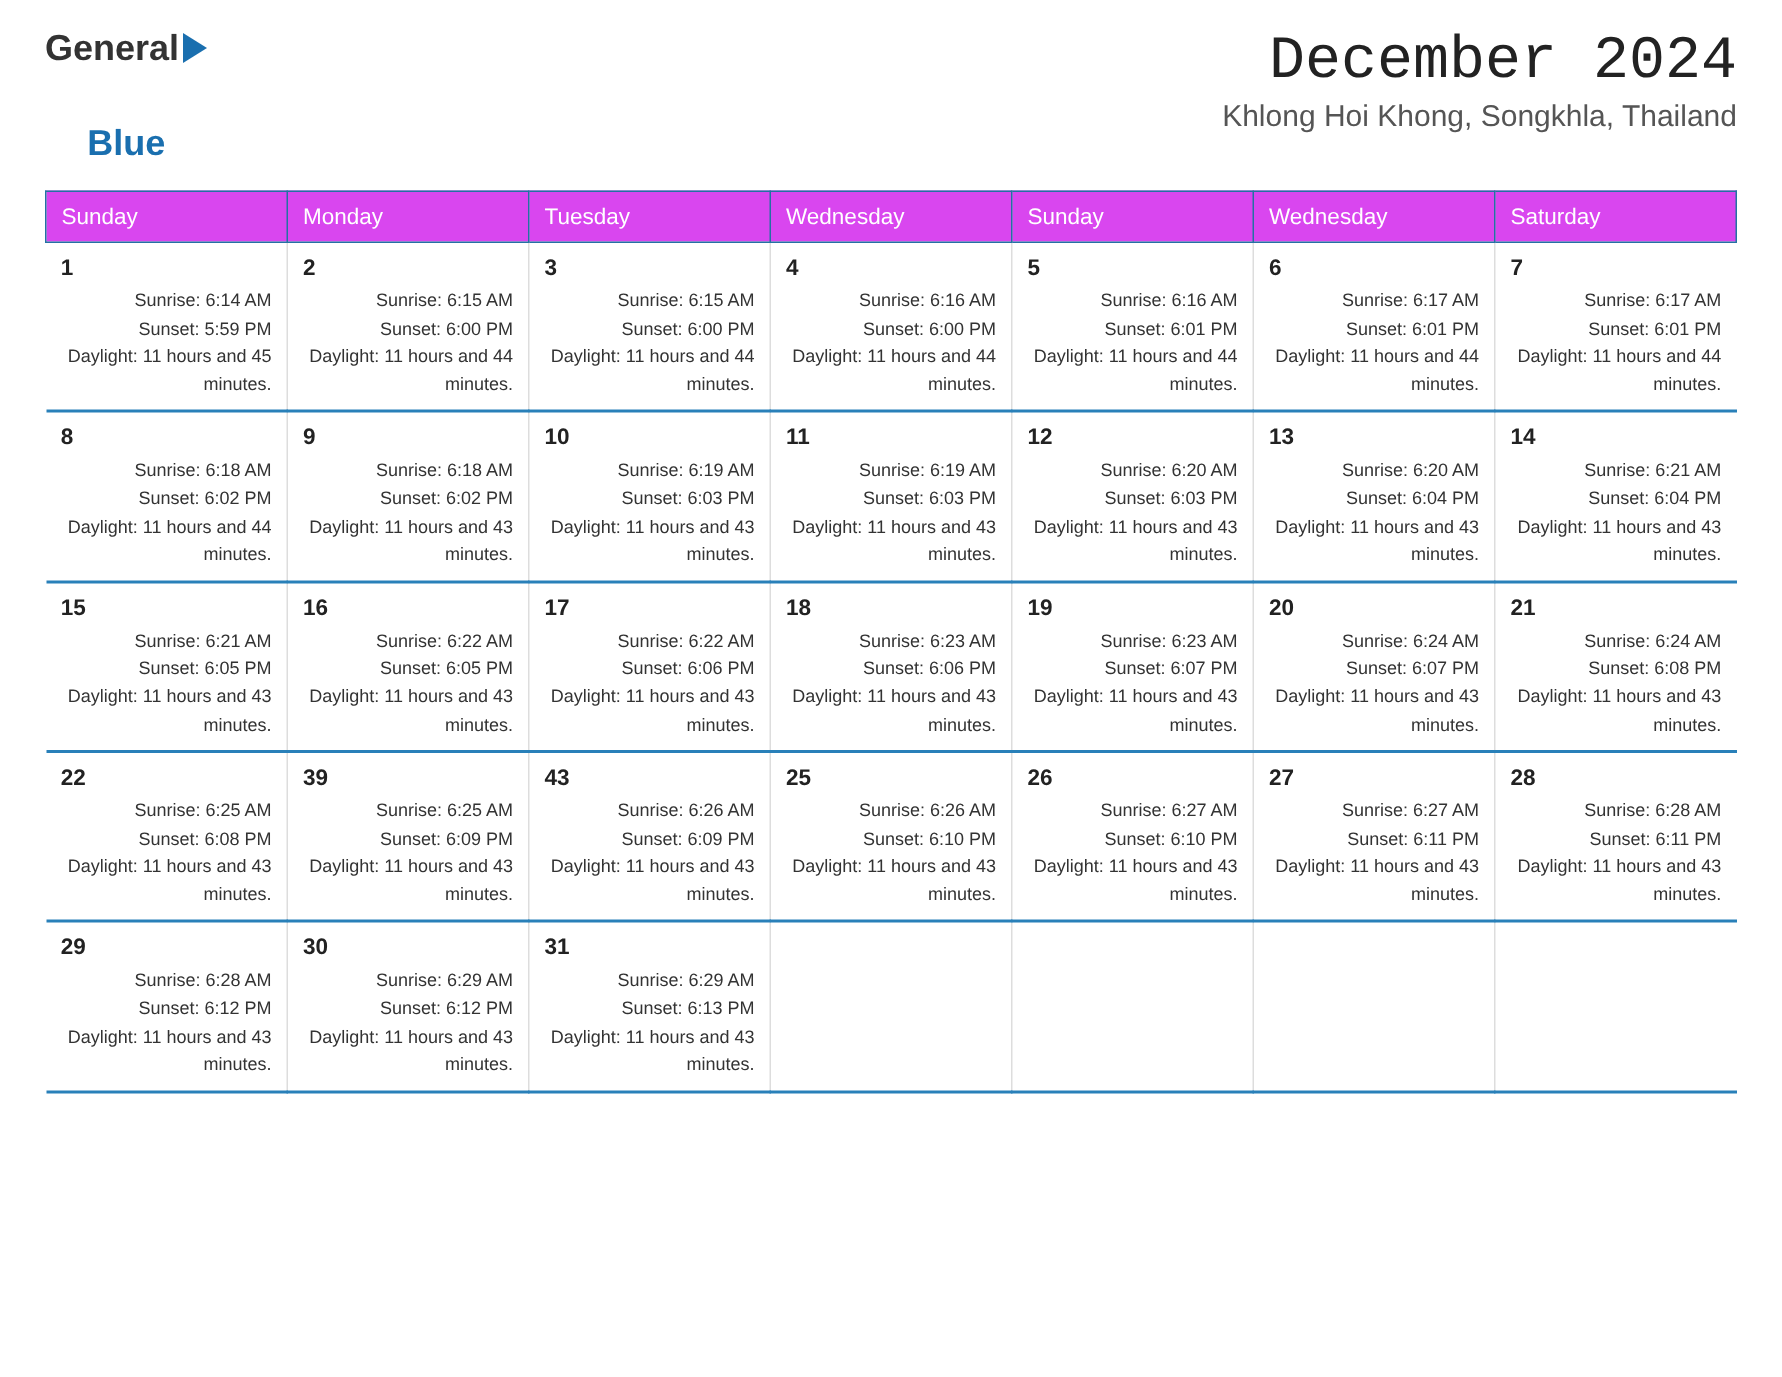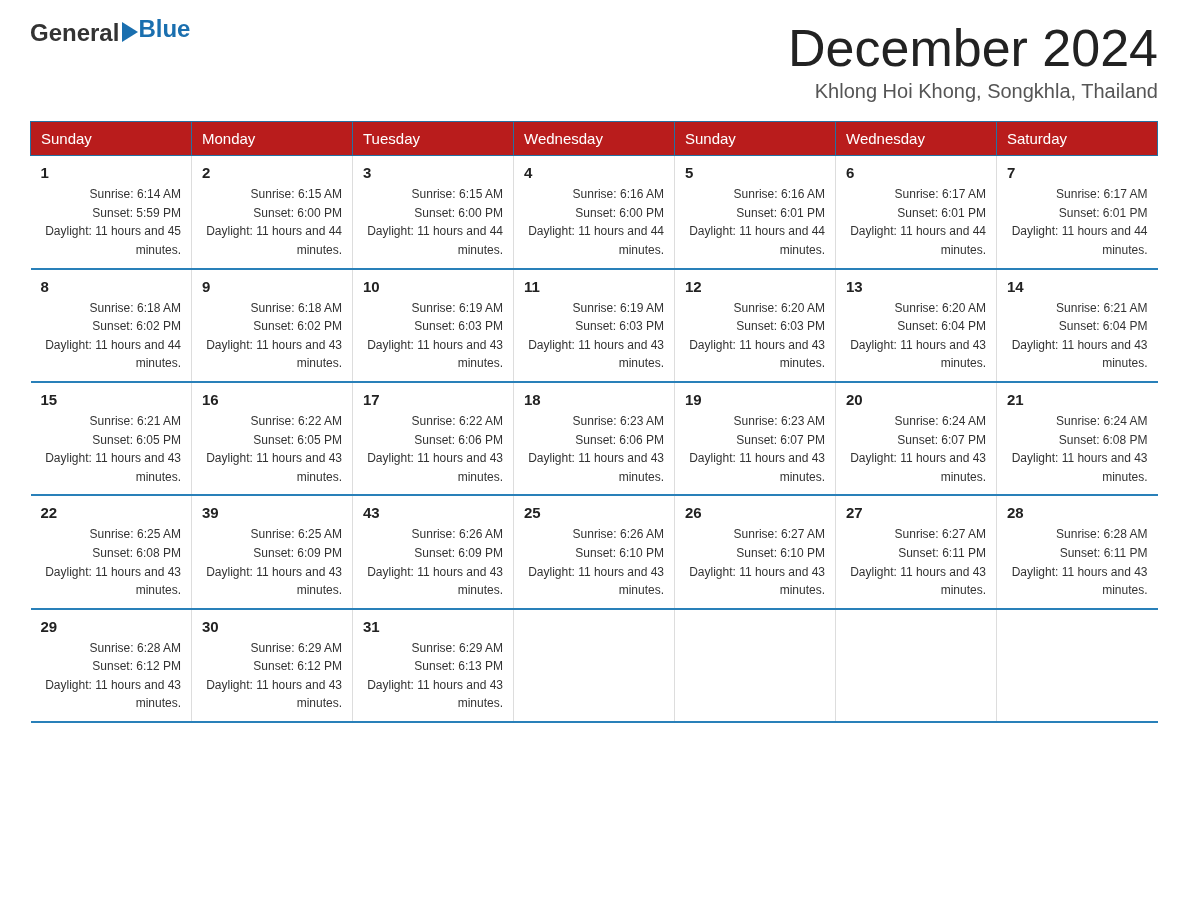--- a/index.html
+++ b/index.html
@@ -13,37 +13,38 @@
     .header {
       display: flex;
       justify-content: space-between;
       align-items: flex-start;
       margin-bottom: 18px;
     }
     .title-block {
       text-align: right;
     }
     .month-title {
-      font-size: 52px;
+      font-size: 40px;
       font-weight: normal;
       color: #222;
       line-height: 1.1;
+      font-family: Liberation Mono, monospace;
     }
     .location {
       font-size: 20px;
       color: #555;
       margin-top: 3px;
     }
     table {
       width: 100%;
       border-collapse: collapse;
       table-layout: fixed;
     }
     thead tr {
-      background-color: #b91c1c;
+      background-color: #d946ef;
     }
     thead th {
       color: #fff;
       font-size: 15px;
       font-weight: normal;
       padding: 8px 10px;
       text-align: left;
       border: 1px solid #2471a3;
     }
     tbody tr {
@@ -72,22 +73,23 @@
       color: #333;
       line-height: 1.55;
       text-align: right;
     }
     .logo-wrapper {
       display: flex;
       align-items: flex-end;
     }
     .logo-text-wrap {
       display: flex;
-      flex-direction: row;
+      flex-direction: column;
       line-height: 1.1;
+      gap: 40px;
     }
   </style>
 </head>
 <body>
 
 <div class="header">
   <div class="logo-wrapper">
     <div class="logo-text-wrap">
       <div style="display:flex;align-items:center;">
         <span style="font-size:24px;font-weight:bold;color:#333;">General</span>

